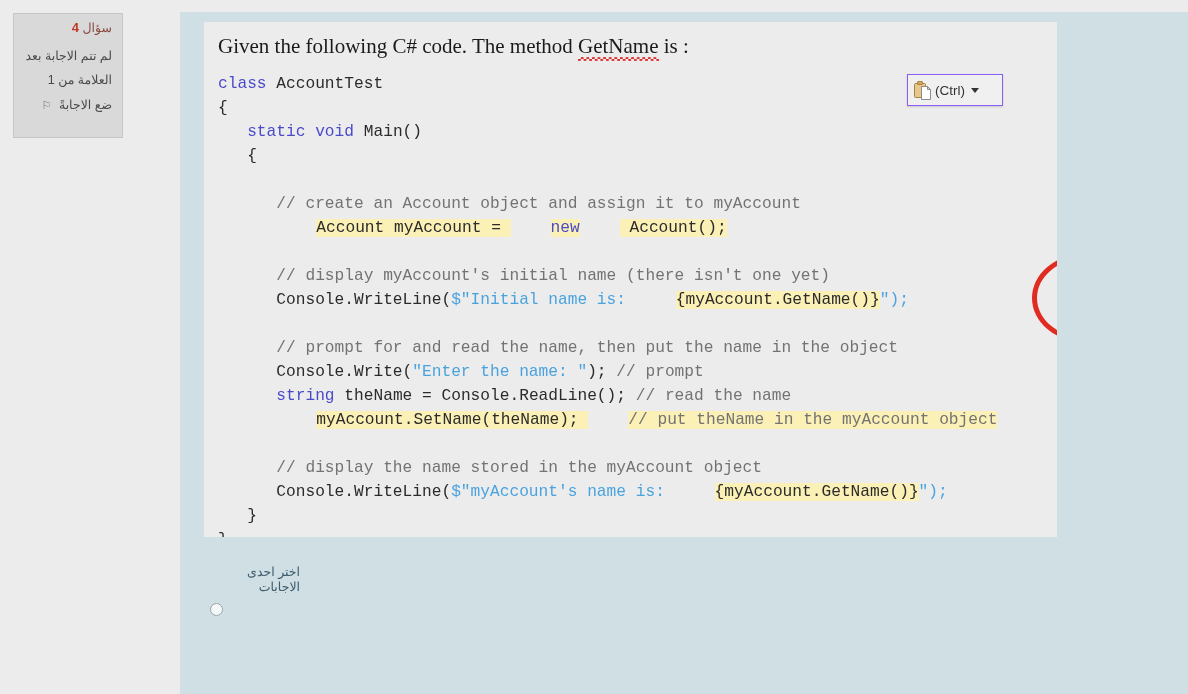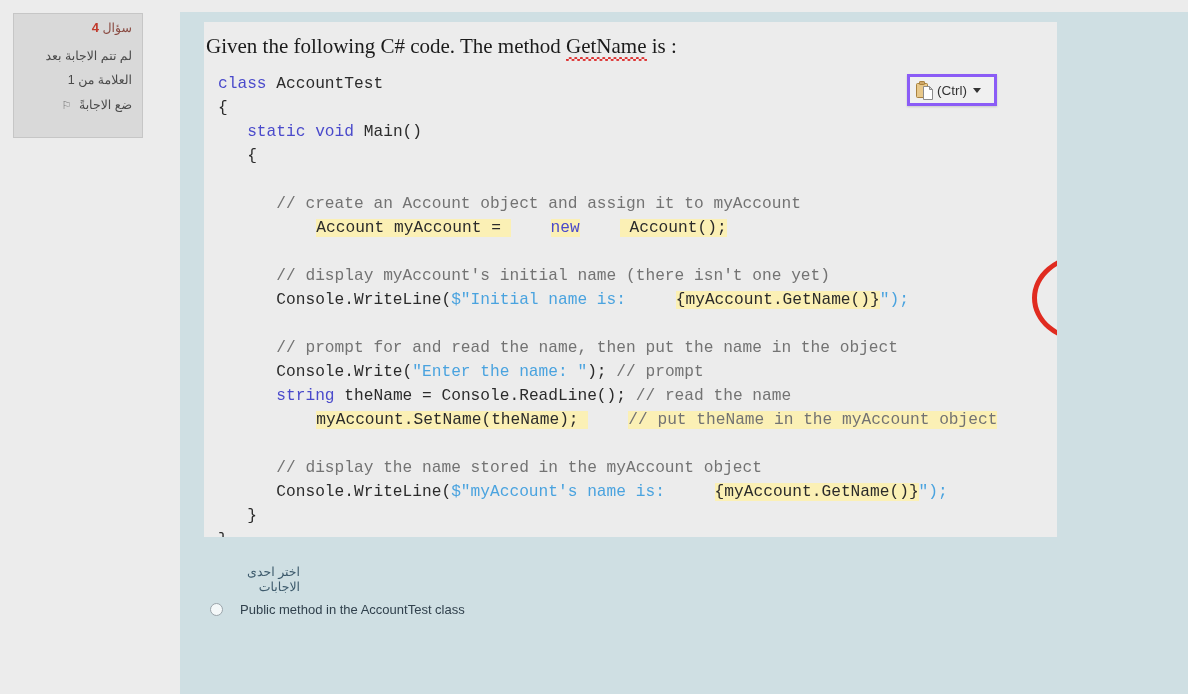--- a/index.html
+++ b/index.html
@@ -13,21 +13,21 @@
     font-family: "Liberation Sans", sans-serif;
     overflow: hidden;
     position: relative;
   }
 
   
   #question-info-box {
     position: absolute;
     left: 13px;
     top: 13px;
-    width: 130px;
+    width: 110px;
     height: 125px;
     background: #d9d9d9;
     border: 1px solid #c6c6c6;
     box-sizing: border-box;
     direction: rtl;
     text-align: right;
     padding: 7px 10px 0 20px;
   }
   .info-line {
     color: #4a4a4a;
@@ -74,46 +74,46 @@
     height: 515px;
     background: #ececec;
     box-sizing: border-box;
     overflow: hidden;
   }
 
   #question-prompt {
     font-family: "Liberation Serif", serif;
     font-size: 21px;
     color: #1b1b1b;
-    padding: 12px 0 0 2px;
+    padding: 12px 0 0 14px;
     line-height: 1.2;
     white-space: nowrap;
   }
   .spellcheck {
     background-image:
       radial-gradient(circle at 1.4px 3.2px, #d33 1.1px, transparent 1.3px),
       radial-gradient(circle at 4.2px 1.2px, #d33 1.1px, transparent 1.3px);
     background-size: 5.6px 4.4px;
     background-repeat: repeat-x;
     background-position: 0 100%;
     padding-bottom: 3px;
   }
 
   
   #paste-options-button {
     position: absolute;
     left: 703px;
     top: 52px;
     height: 32px;
     background: #f0f0f0;
-    border: 3px solid #8b5cf6;
+    border: 1px solid #8b5cf6;
     box-sizing: border-box;
     display: flex;
     align-items: center;
-    padding: 0 13px 0 6px;
+    padding: 0 23px 0 6px;
     gap: 4px;
     box-shadow: 0 1px 2px rgba(0,0,0,.15);
   }
   #paste-options-button .ctrl-label {
     font-size: 13.5px;
     color: #333;
     font-family: "Liberation Sans", sans-serif;
   }
   .caret-down {
     width: 0; height: 0;
@@ -228,19 +228,18 @@
       <span class="caret-down"></span>
     </div>
 
   </div>
 
   <div id="answers-section">
     <div id="answers-heading">اختر احدى الاجابات</div>
     <div id="answers-list">
         <div class="answer-row">
           <span class="radio"></span>
-          <span class="answer-label">Public method in the AccountTest class</span>
         </div>
         <div class="answer-row"></div>
       </div>
   </div>
 
 </div>
 
 </body></html>

